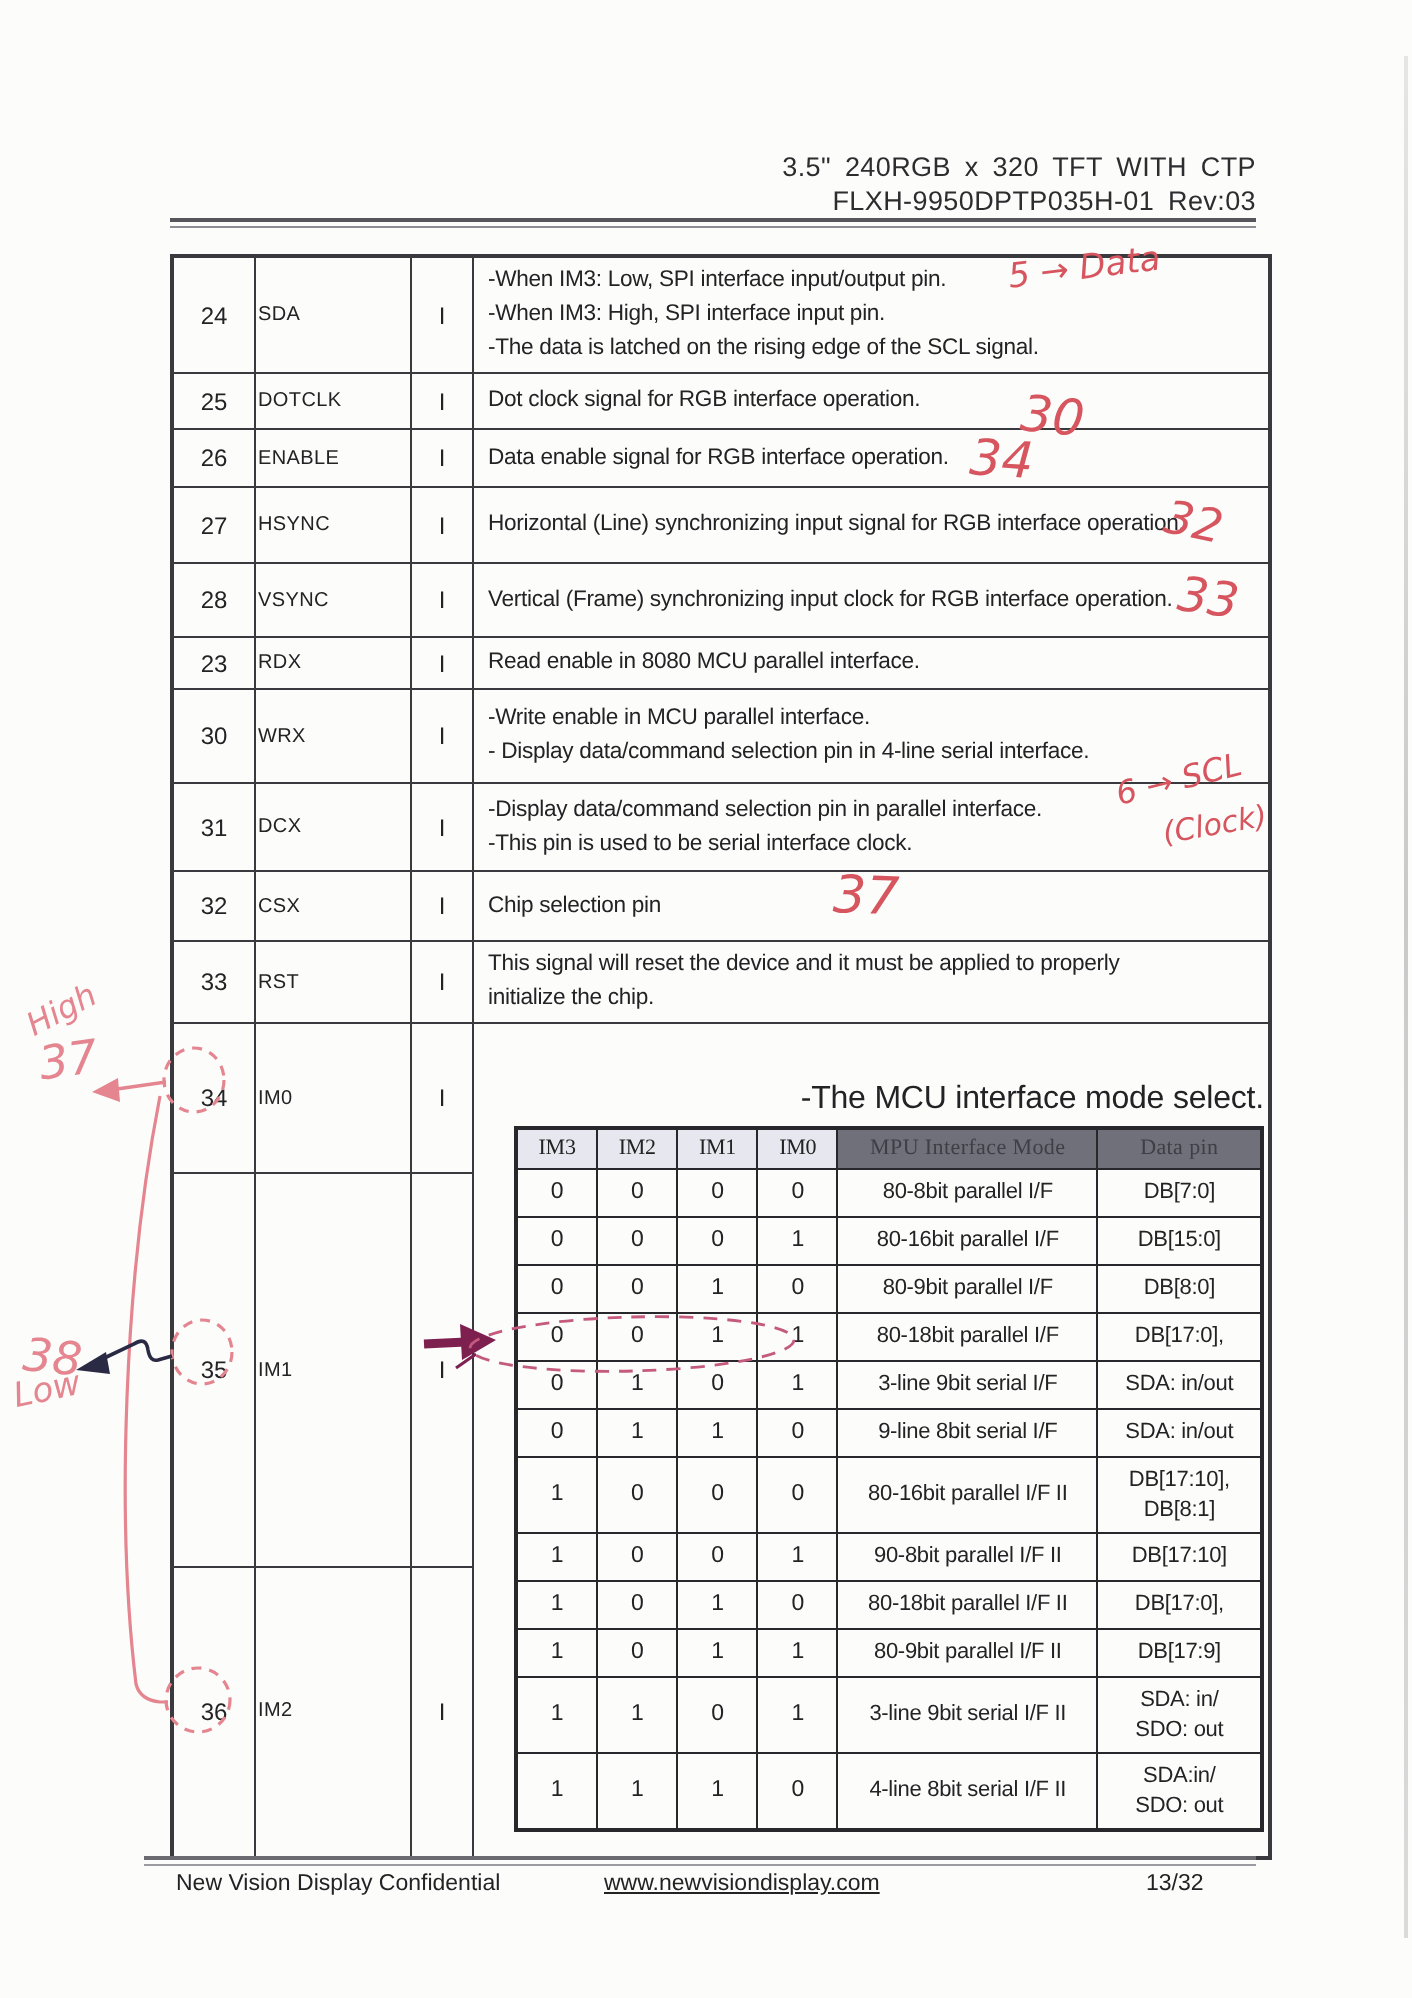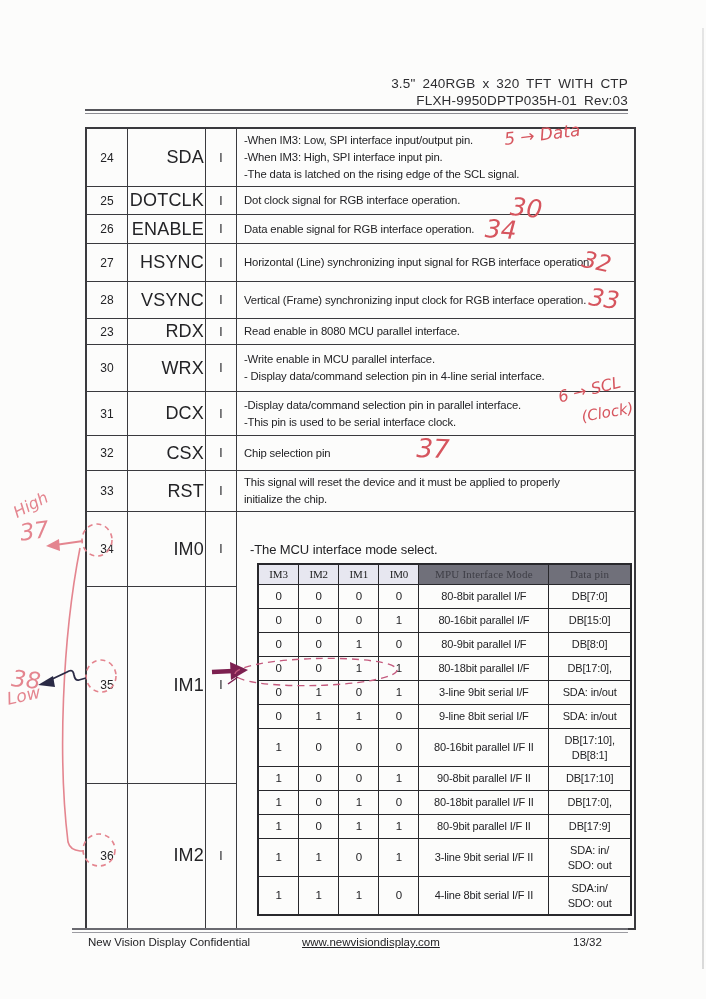--- a/index.html
+++ b/index.html
@@ -18,27 +18,27 @@
   .logo-caption { font-size:6.5px; color:#48484c; letter-spacing:.4px; margin-top:0px; white-space:nowrap; }
   .title { position:absolute; right:78px; top:76px; text-align:right;
     font-size:13.5px; line-height:16.5px; color:#2d2d30; word-spacing:3px; letter-spacing:.2px; }
   .head-rule { position:absolute; left:85px; width:543px; top:109px; height:2px;
     border-top:2px solid #55555a; border-bottom:1px solid #8d8d93; }
   
   table.pin-table { position:absolute; left:85px; top:127px; width:529px;
     border-collapse:collapse; table-layout:fixed; border:2px solid #3a3a3e; }
   table.pin-table td { border:1px solid #3a3a3e; vertical-align:middle; }
   td.no-cell   { width:38px; text-align:center; font-size:12px; }
-  td.name-cell { width:75px; text-align:right; font-size:18px; letter-spacing:.2px; }
+  td.name-cell { width:75px; text-align:left; font-size:10px; letter-spacing:.2px; }
   td.io-cell   { width:28px; text-align:center; font-size:12px; }
   td.desc-cell { width:388px; padding:3px 2px 3px 7px; font-size:11.3px;
     letter-spacing:-.15px; line-height:17px; }
   td.desc-cell .desc-line { white-space:nowrap; }
   td.desc-merged { vertical-align:top; }
-  .mode-note { margin:17px 0 0 6px; font-size:13px; letter-spacing:-.1px; }
+  .mode-note { margin:17px 0 0 6px; font-size:16px; letter-spacing:-.1px;text-align:right; }
   
   table.mode-table { margin:5px 0 0 13px; border-collapse:collapse; table-layout:fixed;
     border:2px solid #28282c; font-size:11px; }
   table.mode-table td, table.mode-table th { border:1px solid #28282c; text-align:center;
     padding:0 1px; font-weight:normal; vertical-align:middle; }
   .bit-col { width:38px; font-size:11.5px; }
   .mode-col { width:131px; }
   .pin-col { width:80px; }
   th.bits-head { background:#e7e7f0; color:#222; font-size:11px; }
   th.dark-head { background:#70707a; color:#3e3e46; font-weight:bold; letter-spacing:.2px; font-size:11px; }

